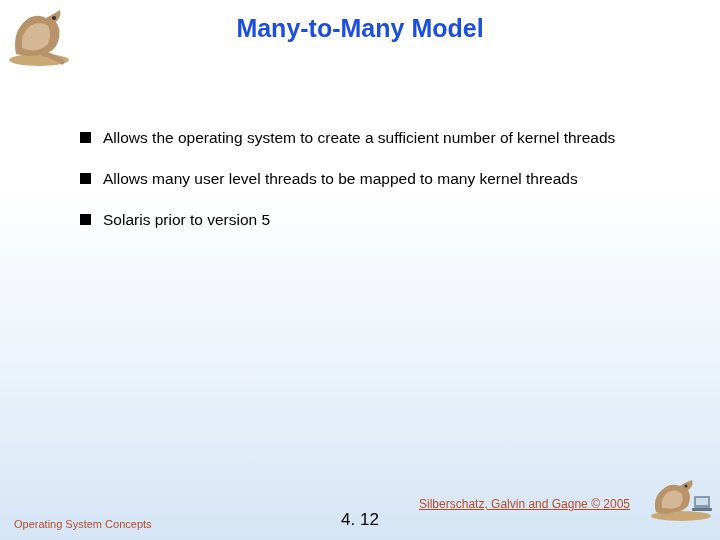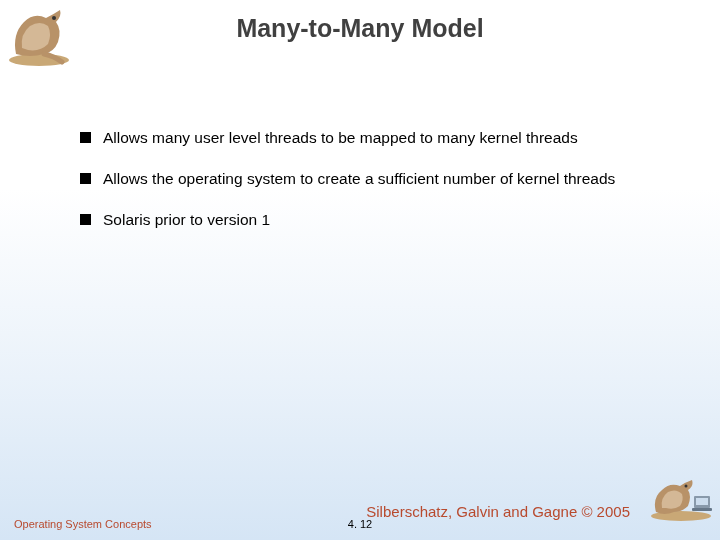--- a/index.html
+++ b/index.html
@@ -17,21 +17,21 @@
   }
   .logo-br {
     position: absolute;
     bottom: 18px; right: 4px;
     width: 70px; height: 46px;
   }
   .title {
     text-align: center;
     font-size: 25px;
     font-weight: bold;
-    color: #404040;
+    color: #1d4ed8;
     padding-top: 14px;
   }
   .content {
     position: absolute;
     top: 128px;
     left: 80px;
     right: 60px;
   }
   .bullet-item {
     display: flex;
@@ -59,56 +59,57 @@
     justify-content: space-between;
     padding: 0 12px 0 14px;
     font-size: 11px;
   }
   .footer-left { color: #b84a2e; }
   .footer-center {
     position: absolute;
     left: 50%; transform: translateX(-50%);
     bottom: 0;
     color: #000;
-    font-size: 11px;
+    font-size: 17px;
   }
   .footer-right {
     color: #b84a2e;
-    font-size: 15px;
+    font-size: 12px;
     margin-right: 78px;
-    margin-bottom: 10px;
+    margin-bottom: 19px;
+    text-decoration: underline;
   }
 </style>
 </head>
 <body>
 
 <div class="logo-tl">
   <svg viewBox="0 0 70 64">
     <ellipse cx="35" cy="56" rx="30" ry="6" fill="#c9a876"></ellipse>
     <path d="M 12 50 Q 8 30 20 18 Q 30 8 42 14 Q 50 10 56 6 Q 58 12 52 18 Q 58 26 54 38 Q 50 48 40 50 Q 26 54 12 50 Z" fill="#b89268"></path>
     <path d="M 18 44 Q 16 30 26 22 Q 36 16 44 22 Q 48 30 44 40 Q 36 48 24 46 Z" fill="#d4b896"></path>
     <circle cx="50" cy="14" r="2" fill="#333"></circle>
     <path d="M 40 50 Q 50 52 58 58" stroke="#b89268" stroke-width="5" fill="none" stroke-linecap="round"></path>
   </svg>
 </div>
 
 <h1 class="title">Many-to-Many Model</h1>
 
 <div class="content">
   <div class="bullet-item">
     <div class="bullet-square"></div>
+    <div class="bullet-text">Allows the  operating system to create a sufficient number of kernel threads</div>
+  </div>
+  <div class="bullet-item">
+    <div class="bullet-square"></div>
     <div class="bullet-text">Allows many user level threads to be mapped to many kernel threads</div>
   </div>
   <div class="bullet-item">
     <div class="bullet-square"></div>
-    <div class="bullet-text">Allows the  operating system to create a sufficient number of kernel threads</div>
-  </div>
-  <div class="bullet-item">
-    <div class="bullet-square"></div>
-    <div class="bullet-text">Solaris prior to version 1</div>
+    <div class="bullet-text">Solaris prior to version 5</div>
   </div>
 </div>
 
 <div class="logo-br">
   <svg viewBox="0 0 70 46">
     <ellipse cx="35" cy="40" rx="30" ry="5" fill="#c9a876"></ellipse>
     <path d="M 10 36 Q 6 22 16 14 Q 24 6 34 10 Q 40 6 46 4 Q 48 10 42 14 Q 46 20 42 30 Q 36 36 28 36 Q 18 40 10 36 Z" fill="#b89268"></path>
     <path d="M 16 32 Q 14 22 22 16 Q 30 12 36 18 Q 38 24 34 30 Q 28 34 20 32 Z" fill="#d4b896"></path>
     <circle cx="40" cy="10" r="1.5" fill="#333"></circle>
     <rect x="48" y="20" width="16" height="12" fill="#8899aa" rx="1"></rect>

